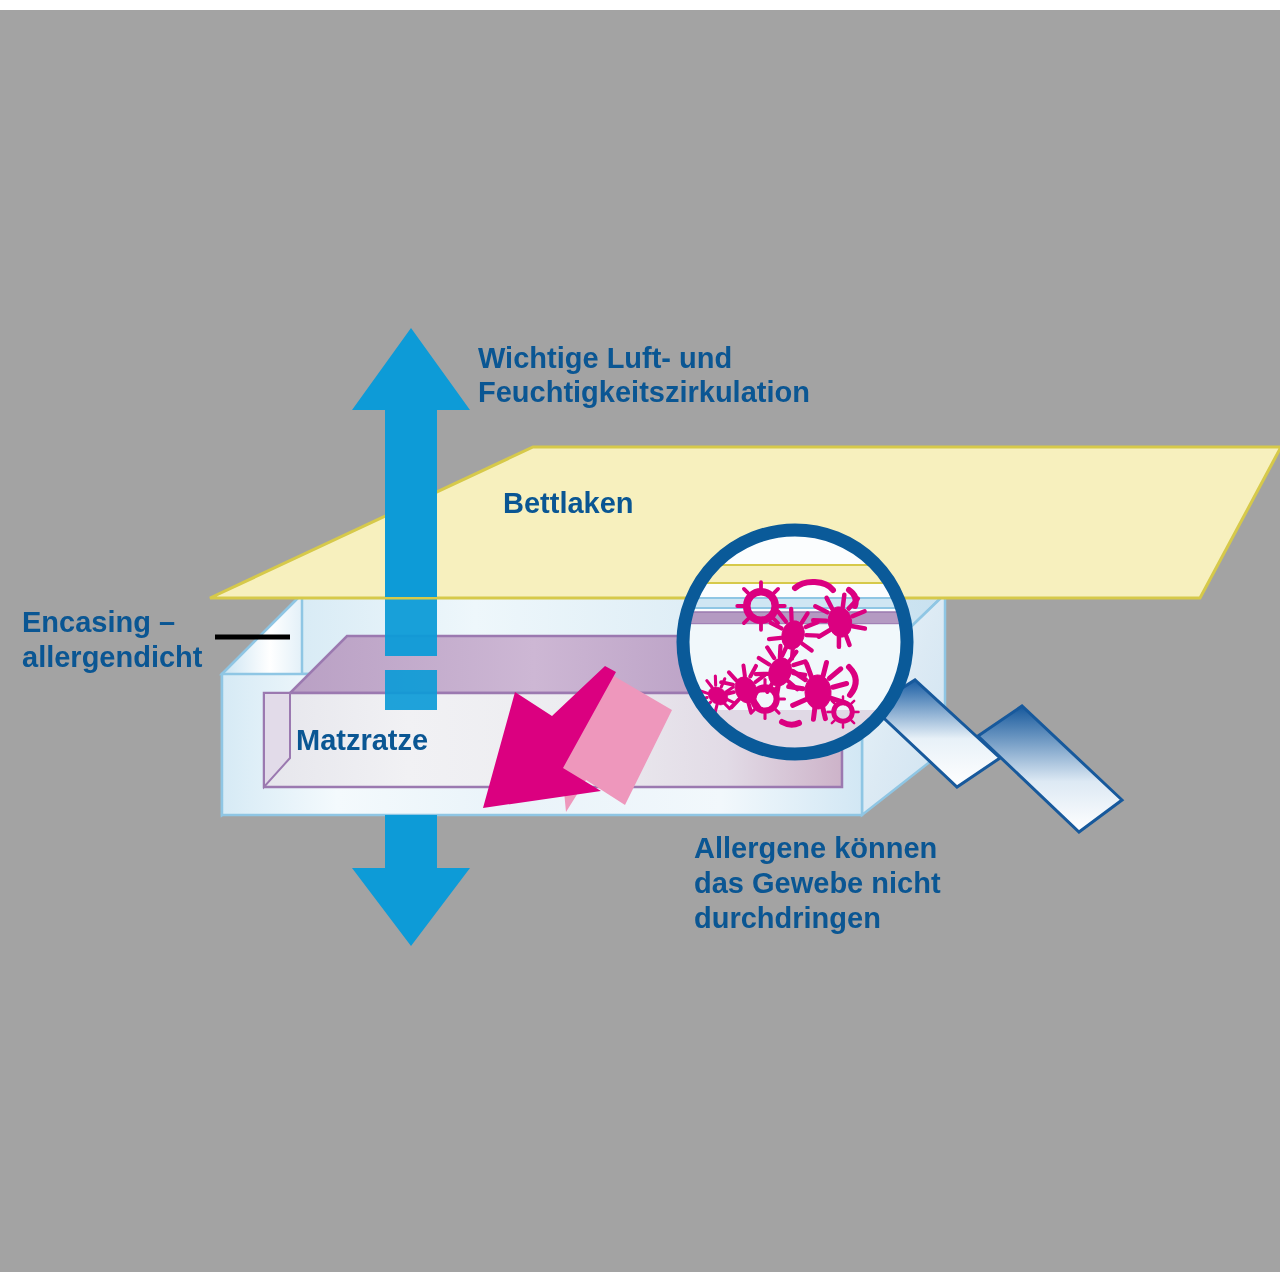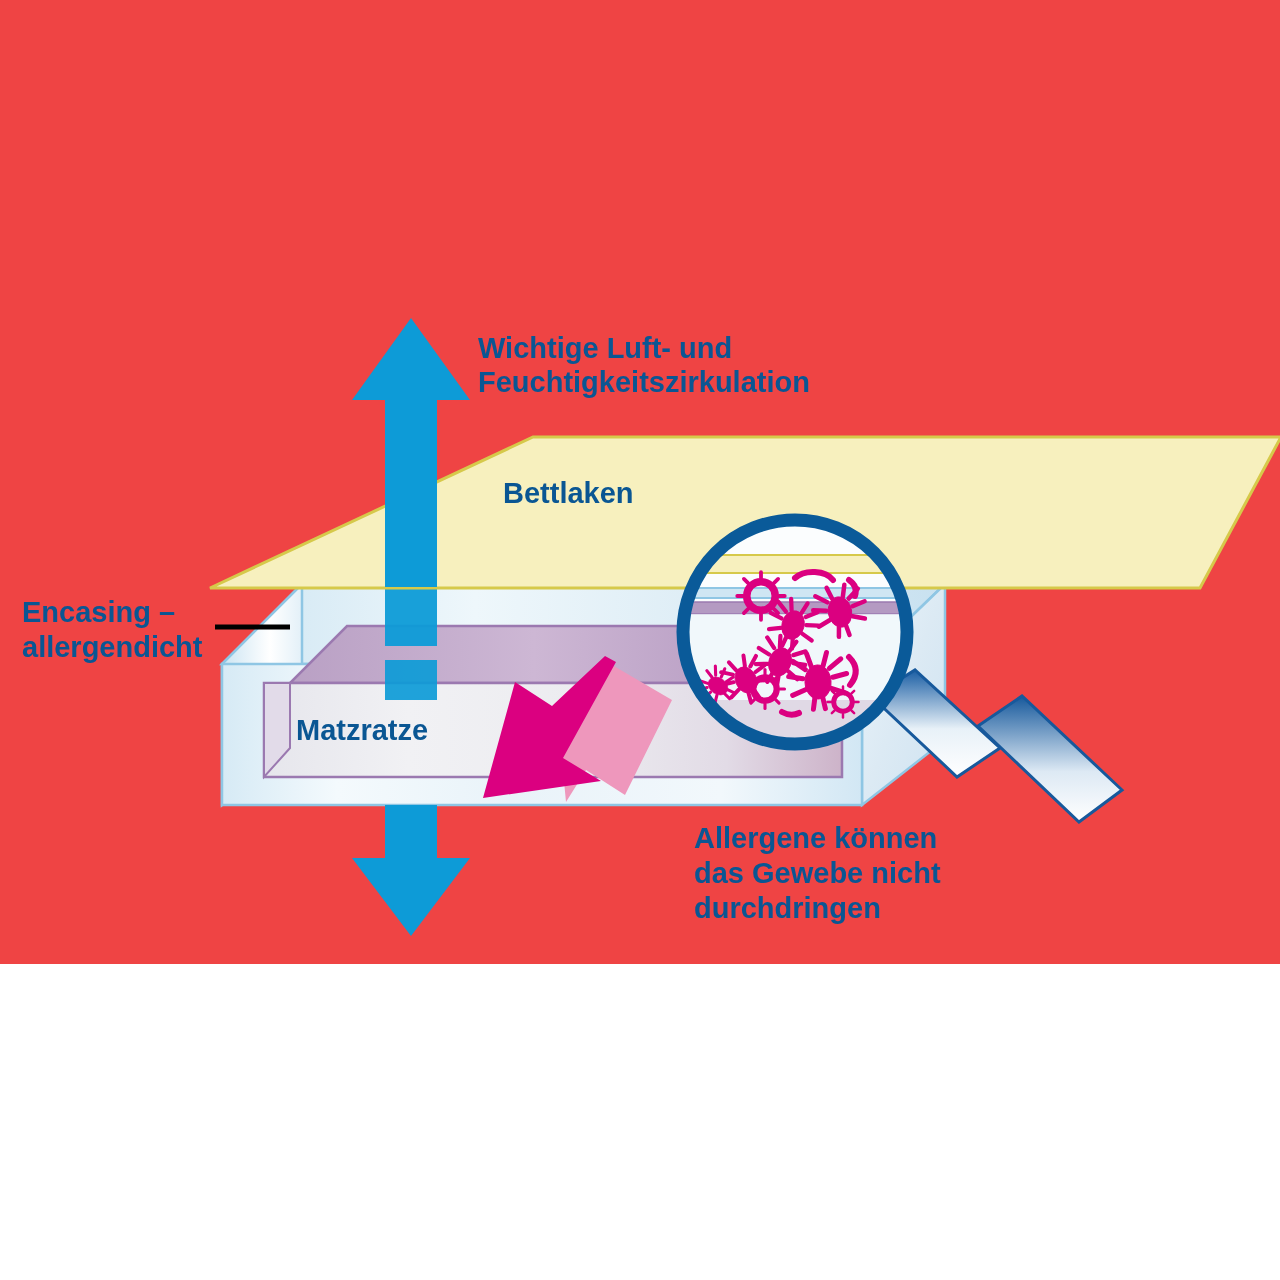--- a/index.html
+++ b/index.html
@@ -9,22 +9,23 @@
   }
   body {
     width: 1280px;
     height: 1280px;
     font-family: "Liberation Sans", sans-serif;
     overflow: hidden;
   }
   #stage {
     position: relative;
     width: 1280px;
-    height: 964px;
-    background: #ef4444;
+    height: 1262px;
+    background: #a3a3a3;
+    margin-top: 10px;
   }
   #diagram {
     position: absolute;
     left: 0;
     top: 0;
     width: 1280px;
     height: 1280px;
   }
   .lbl {
     font-family: "Liberation Sans", sans-serif;

